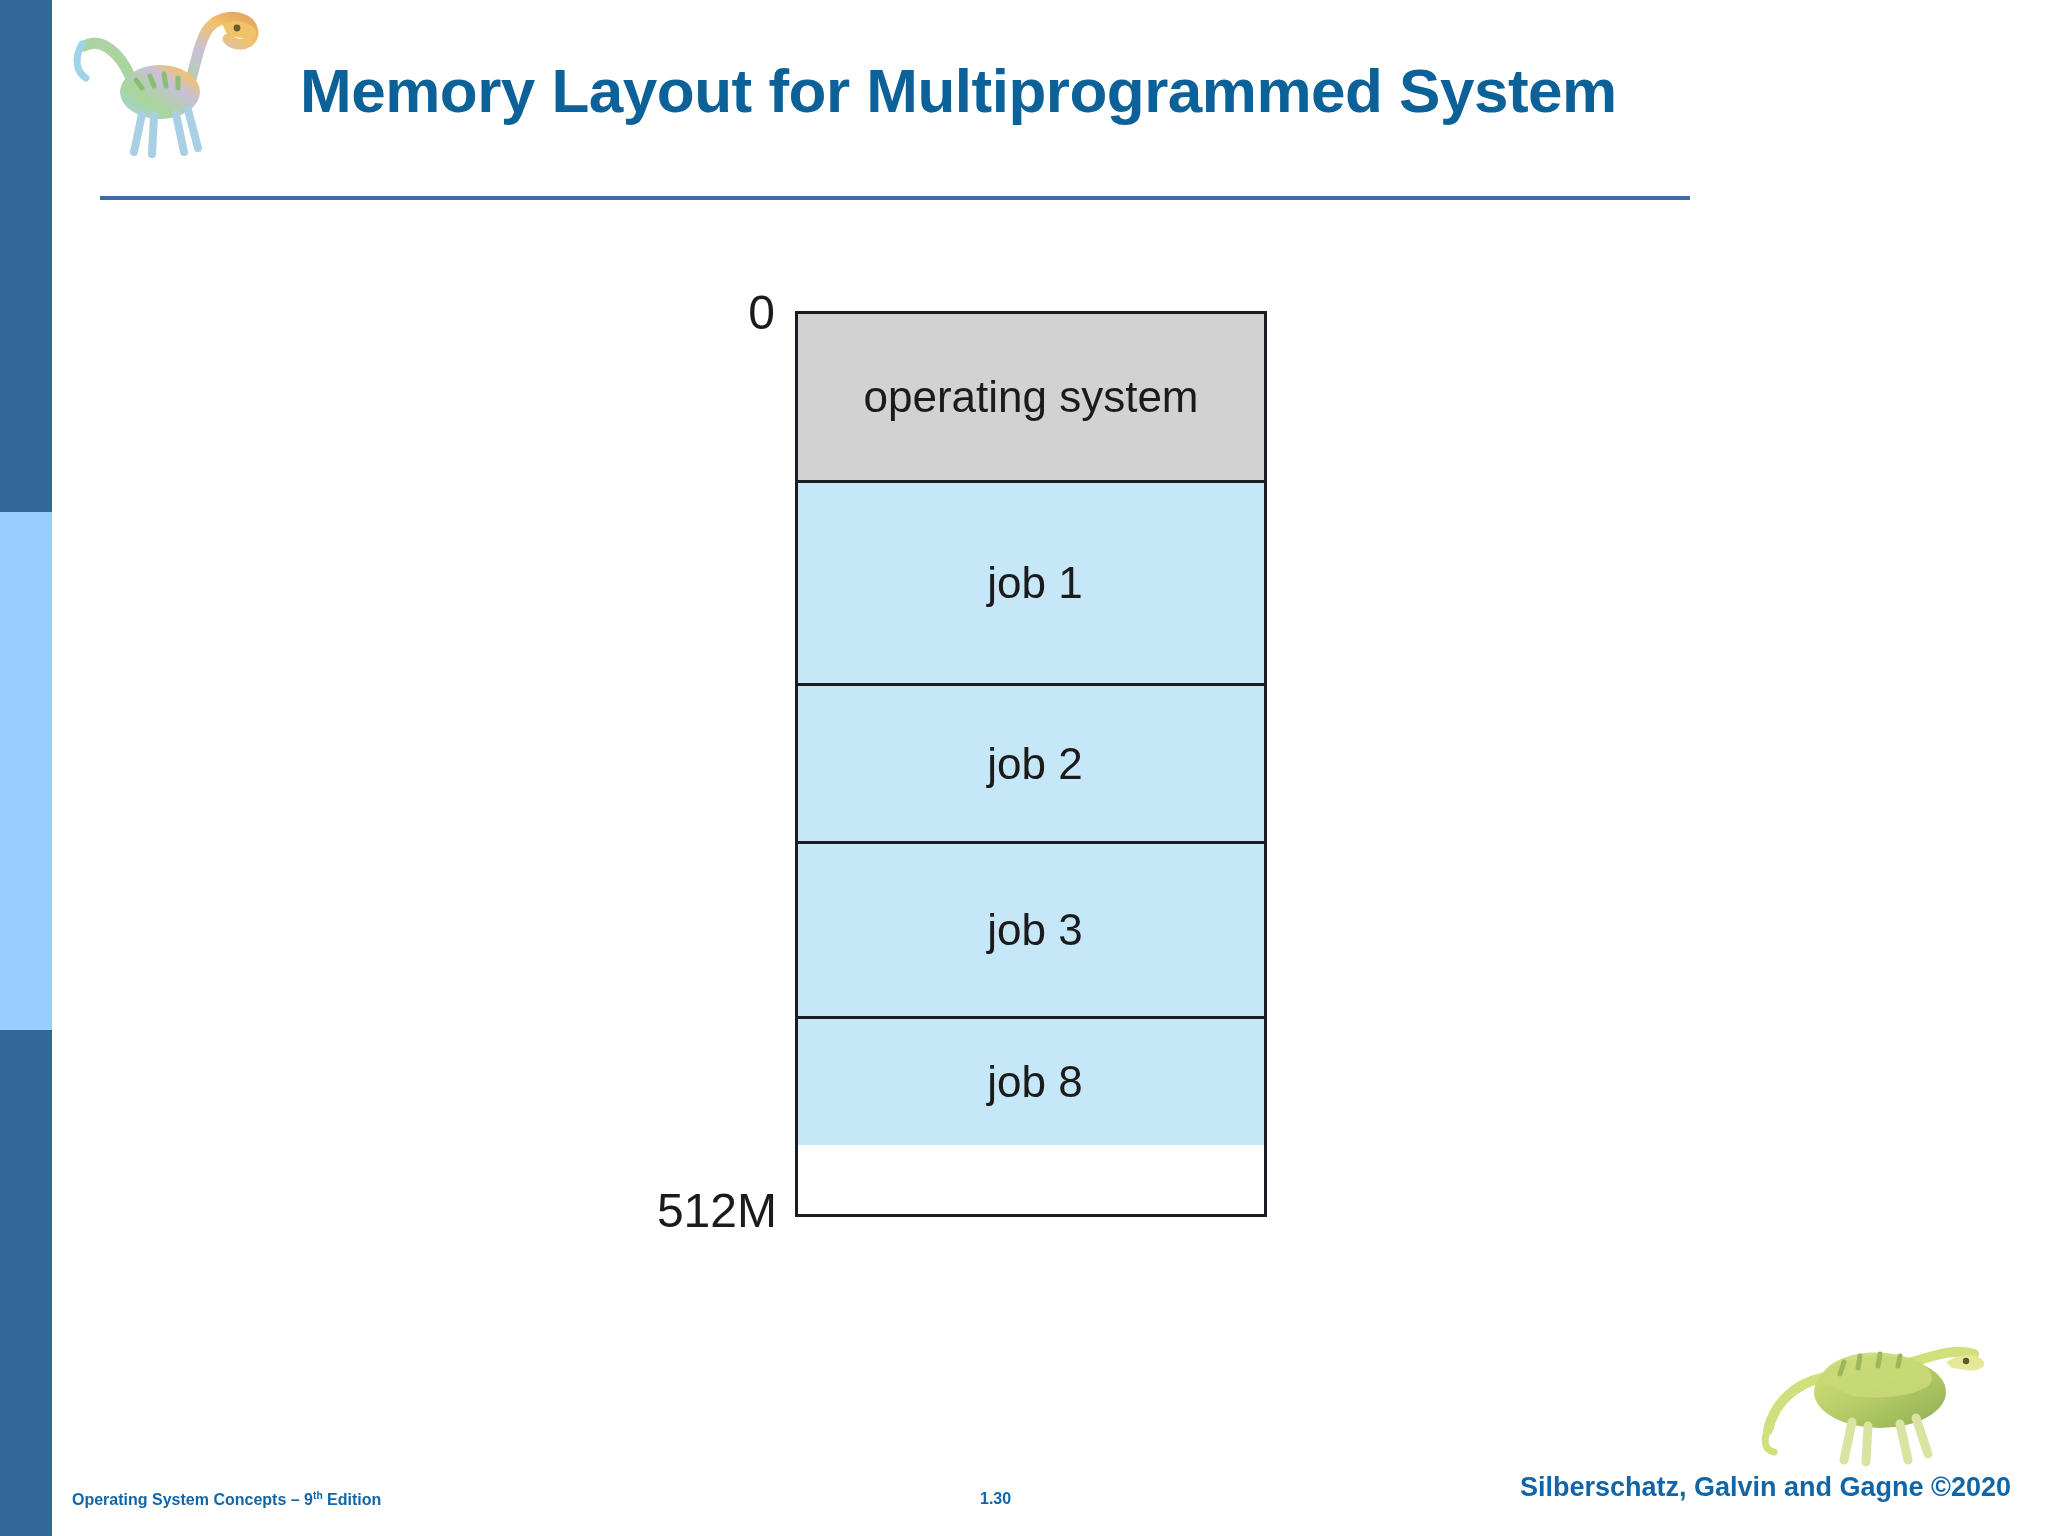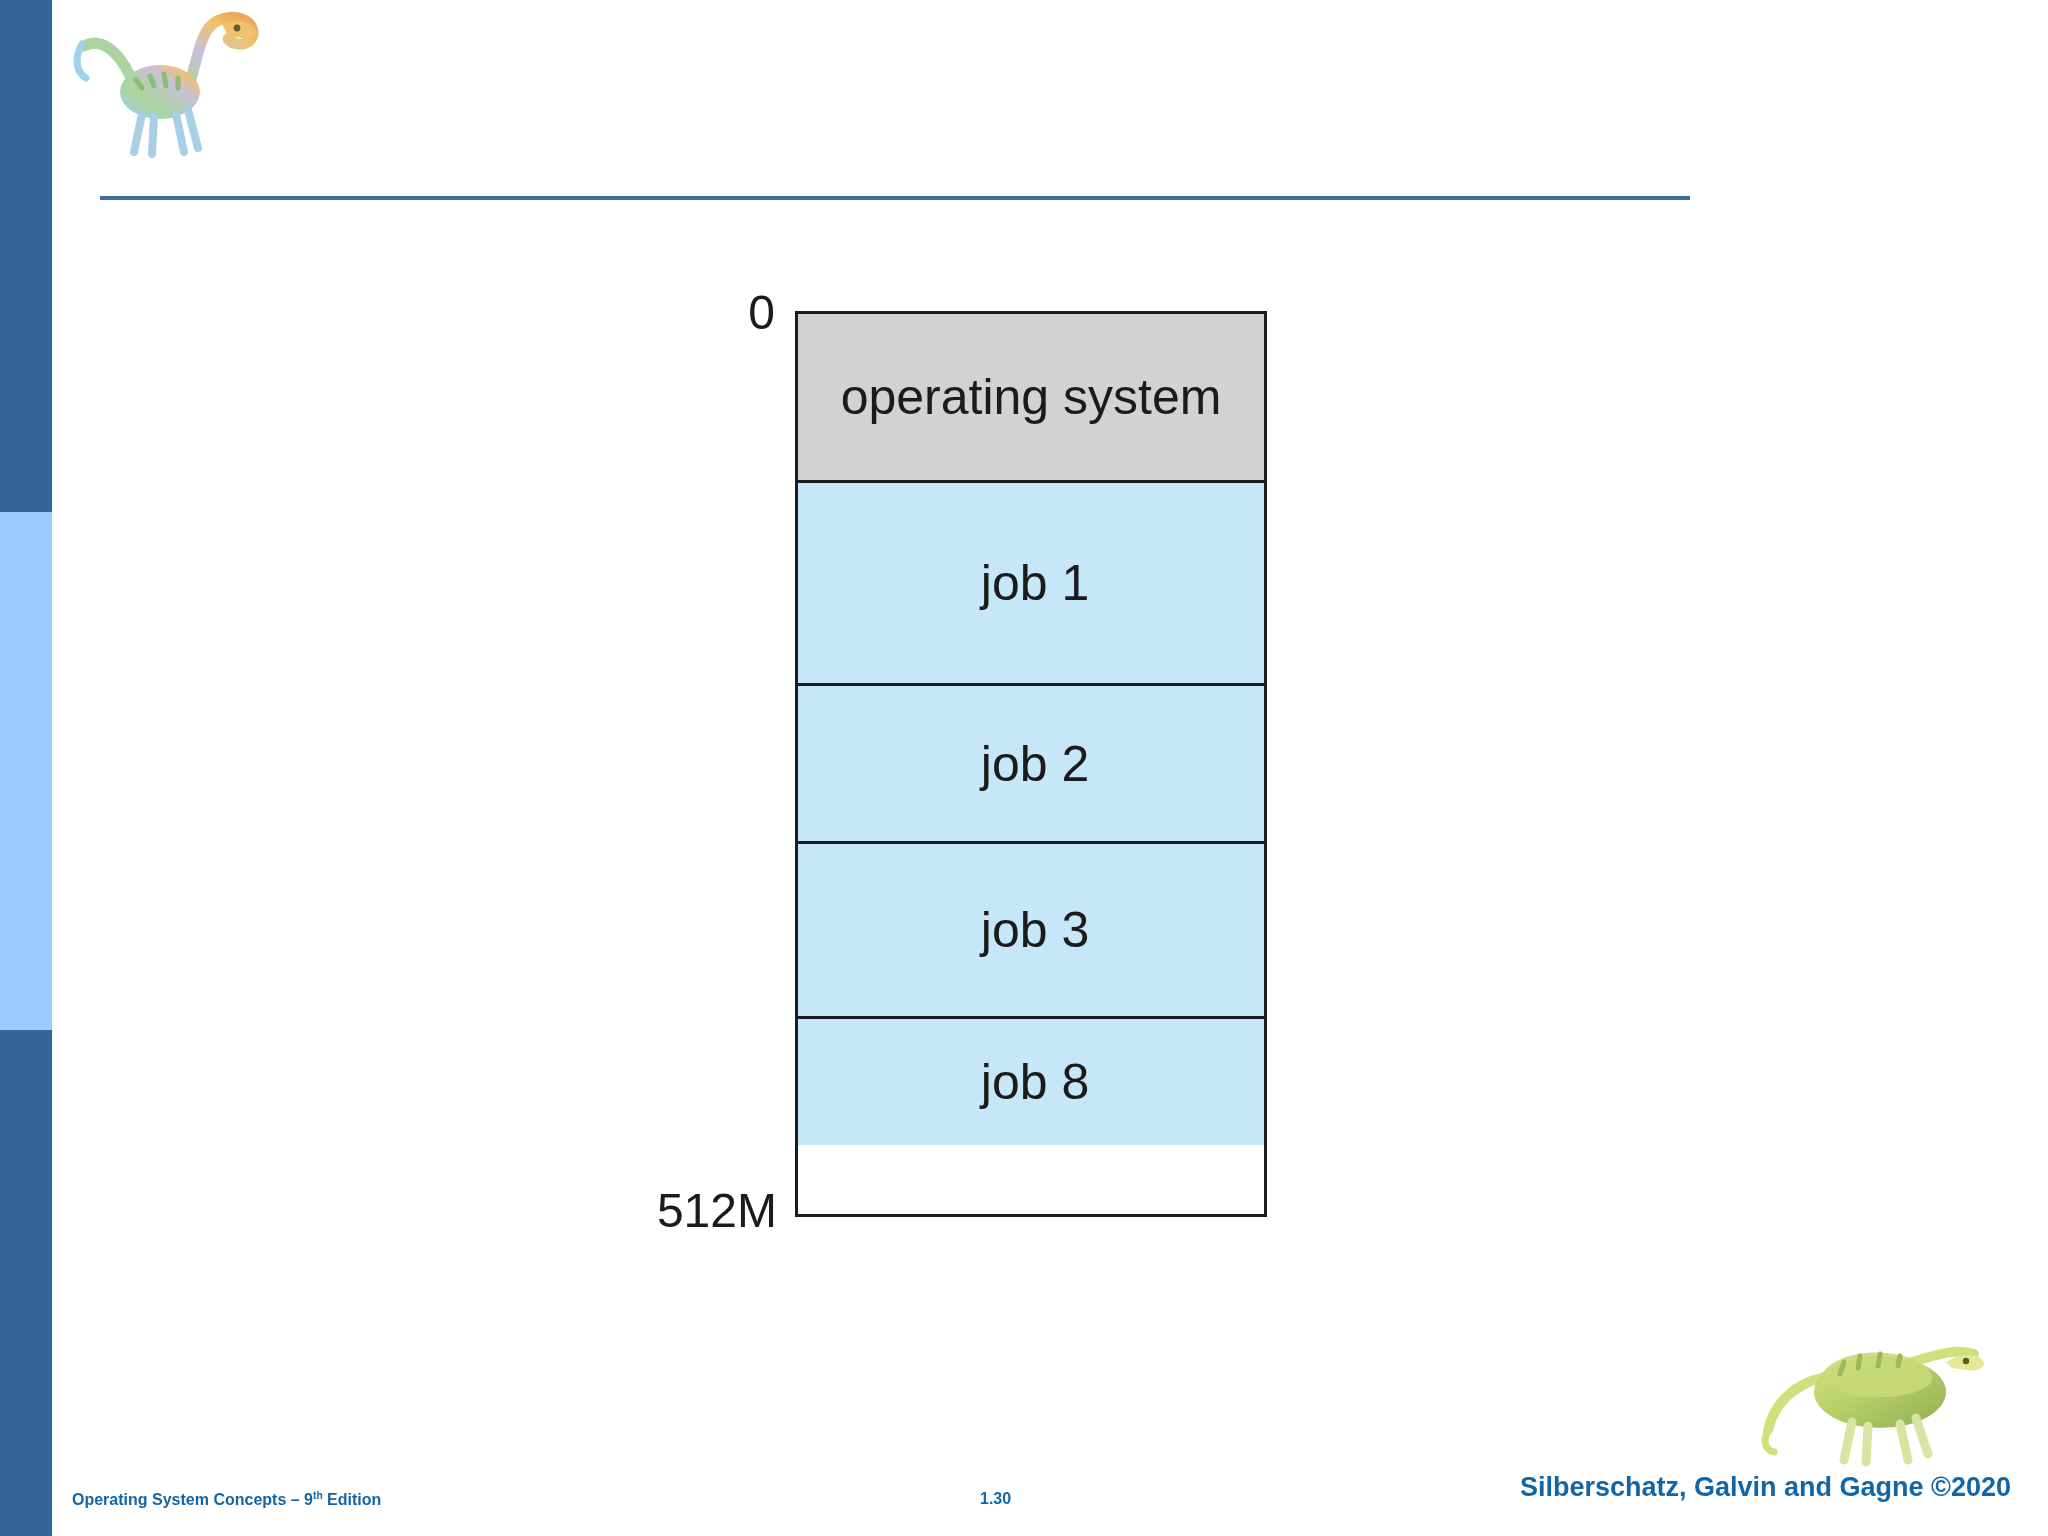--- a/index.html
+++ b/index.html
@@ -77,21 +77,21 @@
     border: 3px solid #1b1b24;
     box-sizing: border-box;
     background: #ffffff;
   }
   .mem-block {
     position: relative;
     box-sizing: border-box;
     display: flex;
     align-items: center;
     justify-content: center;
-    font-size: 50px;
+    font-size: 44px;
     color: #1b1b1b;
     font-family: "Liberation Sans", sans-serif;
   }
   .mem-block + .mem-block {
     border-top: 3px solid #1b1b24;
     padding-left: 8px;
   }
   .mem-os  { background: #d2d2d2; }
   .mem-job { background: #c5e7f7; }
 
@@ -143,20 +143,21 @@
     </defs>
     <path d="M12,40 C30,30 48,48 58,70 C64,84 70,92 84,96 C100,100 112,92 118,76 C124,58 126,40 134,26 C142,12 160,8 172,14 C182,19 184,30 176,36 C170,40 160,38 156,33" fill="none" stroke="url(#dinoGrad)" stroke-width="11" stroke-linecap="round"></path>
     <ellipse cx="88" cy="86" rx="40" ry="27" fill="url(#dinoGrad)"></ellipse>
     <path d="M150,18 C164,12 180,16 184,25 C186,31 178,34 170,32 L156,30 Z" fill="#f0c36a"></path>
     <circle cx="165" cy="22" r="3.4" fill="#6b5a2e"></circle>
     <path d="M70,108 L62,146 M82,110 L80,148 M104,108 L112,146 M116,104 L126,142" fill="none" stroke="#a8cfe4" stroke-width="8" stroke-linecap="round"></path>
     <path d="M10,38 C2,52 4,66 14,72" fill="none" stroke="#9fd3ea" stroke-width="7" stroke-linecap="round"></path>
     <path d="M64,74 L70,82 M78,70 L82,80 M92,68 L94,80 M106,72 L106,82" fill="none" stroke="#7cba63" stroke-width="5" stroke-linecap="round" opacity="0.8"></path>
   </svg>
 
+  <div class="title-text">Memory Layout for Multiprogrammed System</div>
   <div class="title-rule"></div>
 
   <div id="memory-diagram">
     <div class="mem-block mem-os" style="height:166px">operating system</div>
     <div class="mem-block mem-job" style="height:203px">job 1</div>
     <div class="mem-block mem-job" style="height:158px">job 2</div>
     <div class="mem-block mem-job" style="height:175px">job 3</div>
     <div class="mem-block mem-job" style="height:129px">job 8</div>
   </div>
 

